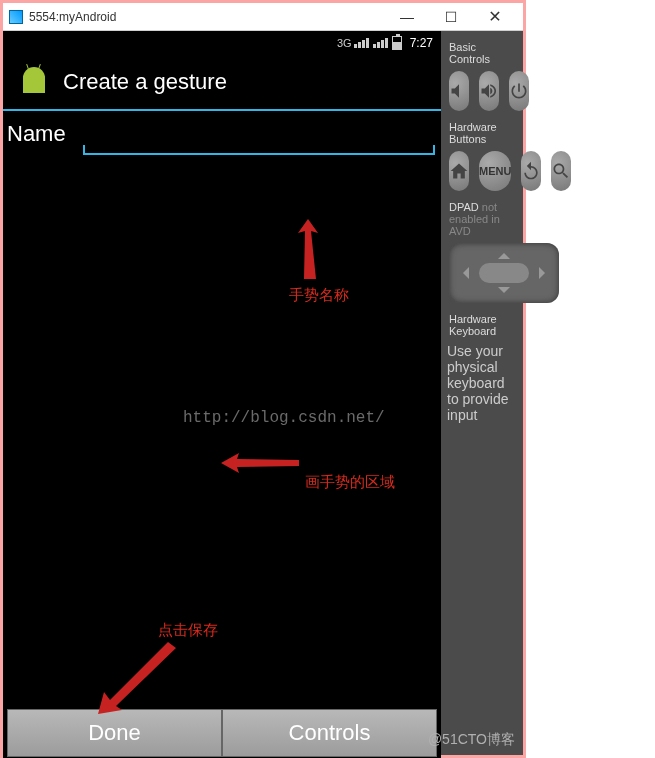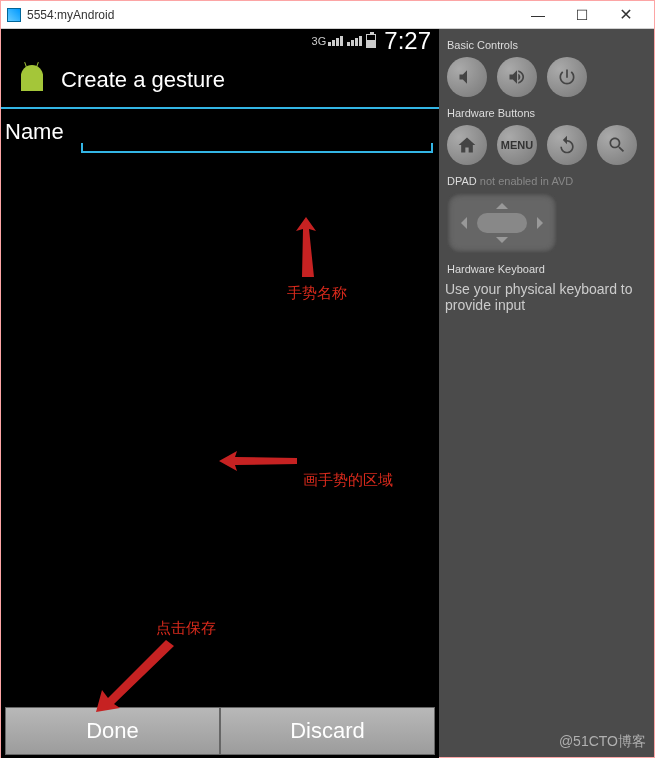--- a/index.html
+++ b/index.html
@@ -1,17 +1,17 @@
 <!DOCTYPE html>
 <html><head>
 <meta charset="utf-8">
 <style>
   * { box-sizing: border-box; margin: 0; padding: 0; font-family: Arial, sans-serif; }
   body { background: #fff; width: 655px; height: 758px; overflow: hidden; position: relative; }
-  .window { position: absolute; top: 0; left: 0; width: 655px; height: 758px; border: 1px solid #fca5a5; background: #fff; }
+  .window { position: absolute; top: 0; left: 0; width: 526px; height: 758px; border: 3px solid #fca5a5; background: #fff; }
   .titlebar { height: 28px; background: #fff; border-bottom: 1px solid #d0d0d0; display: flex; align-items: center; padding: 0 6px; font-size: 12px; color: #333; }
   .titlebar .icon { width: 14px; height: 14px; margin-right: 6px; display:inline-block; background: linear-gradient(45deg,#6cf,#09f); border:1px solid #069;}
   .titlebar .spacer { flex: 1; }
   .winbtn { width: 44px; height: 20px; display: inline-flex; align-items: center; justify-content: center; font-size: 14px; color: #333; }
   .winbtn.close { font-size: 16px; }
   .content { position: absolute; top: 28px; left: 0; right: 0; bottom: 0; background: #fff; }
   .device { position: absolute; top: 0; left: 0; width: 438px; height: 730px; background: #000; }
   .statusbar { height: 24px; display:flex; justify-content:flex-end; align-items:center; color:#fff; font-size:14px; padding-right:4px; gap:4px;}
   .status-ico { font-size:11px; color:#ccc; display:inline-flex; align-items:center; gap:2px;}
   .sig { display:inline-flex; align-items:flex-end; gap:1px;}
@@ -82,21 +82,21 @@
           <span class="sig">
               <span style="height:4px"></span>
               <span style="height:6px"></span>
               <span style="height:8px"></span>
               <span style="height:10px"></span>
             </span>
         </span>
         <span class="status-ico">
             <span class="batt"></span>
           </span>
-        <span style="font-size:24px;color:#fff;margin:0 4px;">7:27</span>
+        <span style="font-size:12px;color:#fff;margin:0 4px;">7:27</span>
       </div>
 
       <div class="appbar">
         <span class="android-ico">
           <span class="head"></span>
             <span class="body"></span>
           <span class="ant" style="left:10px;transform:rotate(-20deg);"></span>
           <span class="ant" style="left:22px;transform:rotate(20deg);"></span>
         </span>
         <span>Create a gesture</span>
@@ -105,38 +105,39 @@
 
       <div class="nameRow">
         <div class="nameLabel">Name</div>
         <div class="nameInput"></div>
       </div>
 
       <div class="drawZone"></div>
 
       <div class="btnBar">
         <div class="actBtn">Done</div>
-        <div class="actBtn">Discard</div>
+        <div class="actBtn">Controls</div>
       </div>
 
       <svg width="60" height="70" style="position:absolute;left:275px;top:188px;">
           <polygon class="arrow" points="30,0 40,14 33,12 38,60 26,60 27,12 20,14"></polygon>
         </svg>
       <div class="anno" style="left:286px;top:255px;">手势名称</div>
 
       <svg width="80" height="24" style="position:absolute;left:218px;top:420px;">
           <polygon class="arrow" points="0,12 18,2 16,8 78,9 78,15 16,16 18,22"></polygon>
         </svg>
       <div class="anno" style="left:302px;top:442px;">画手势的区域</div>
 
       <div class="anno" style="left:155px;top:590px;">点击保存</div>
       <svg width="90" height="80" style="position:absolute;left:95px;top:605px;">
           <polygon class="arrow" points="0,78 6,56 12,64 70,6 78,12 18,70 24,74"></polygon>
         </svg>
 
+      <div class="watermark-url">http://blog.csdn.net/</div>
     </div>
 
     <div class="sidepanel">
       <div class="sp-title">Basic Controls</div>
       <div class="sp-row">
         <div class="cbtn">
             <svg viewBox="0 0 24 24">
               <path d="M3 9v6h4l5 5V4L7 9H3z"></path>
             </svg>
           </div>

